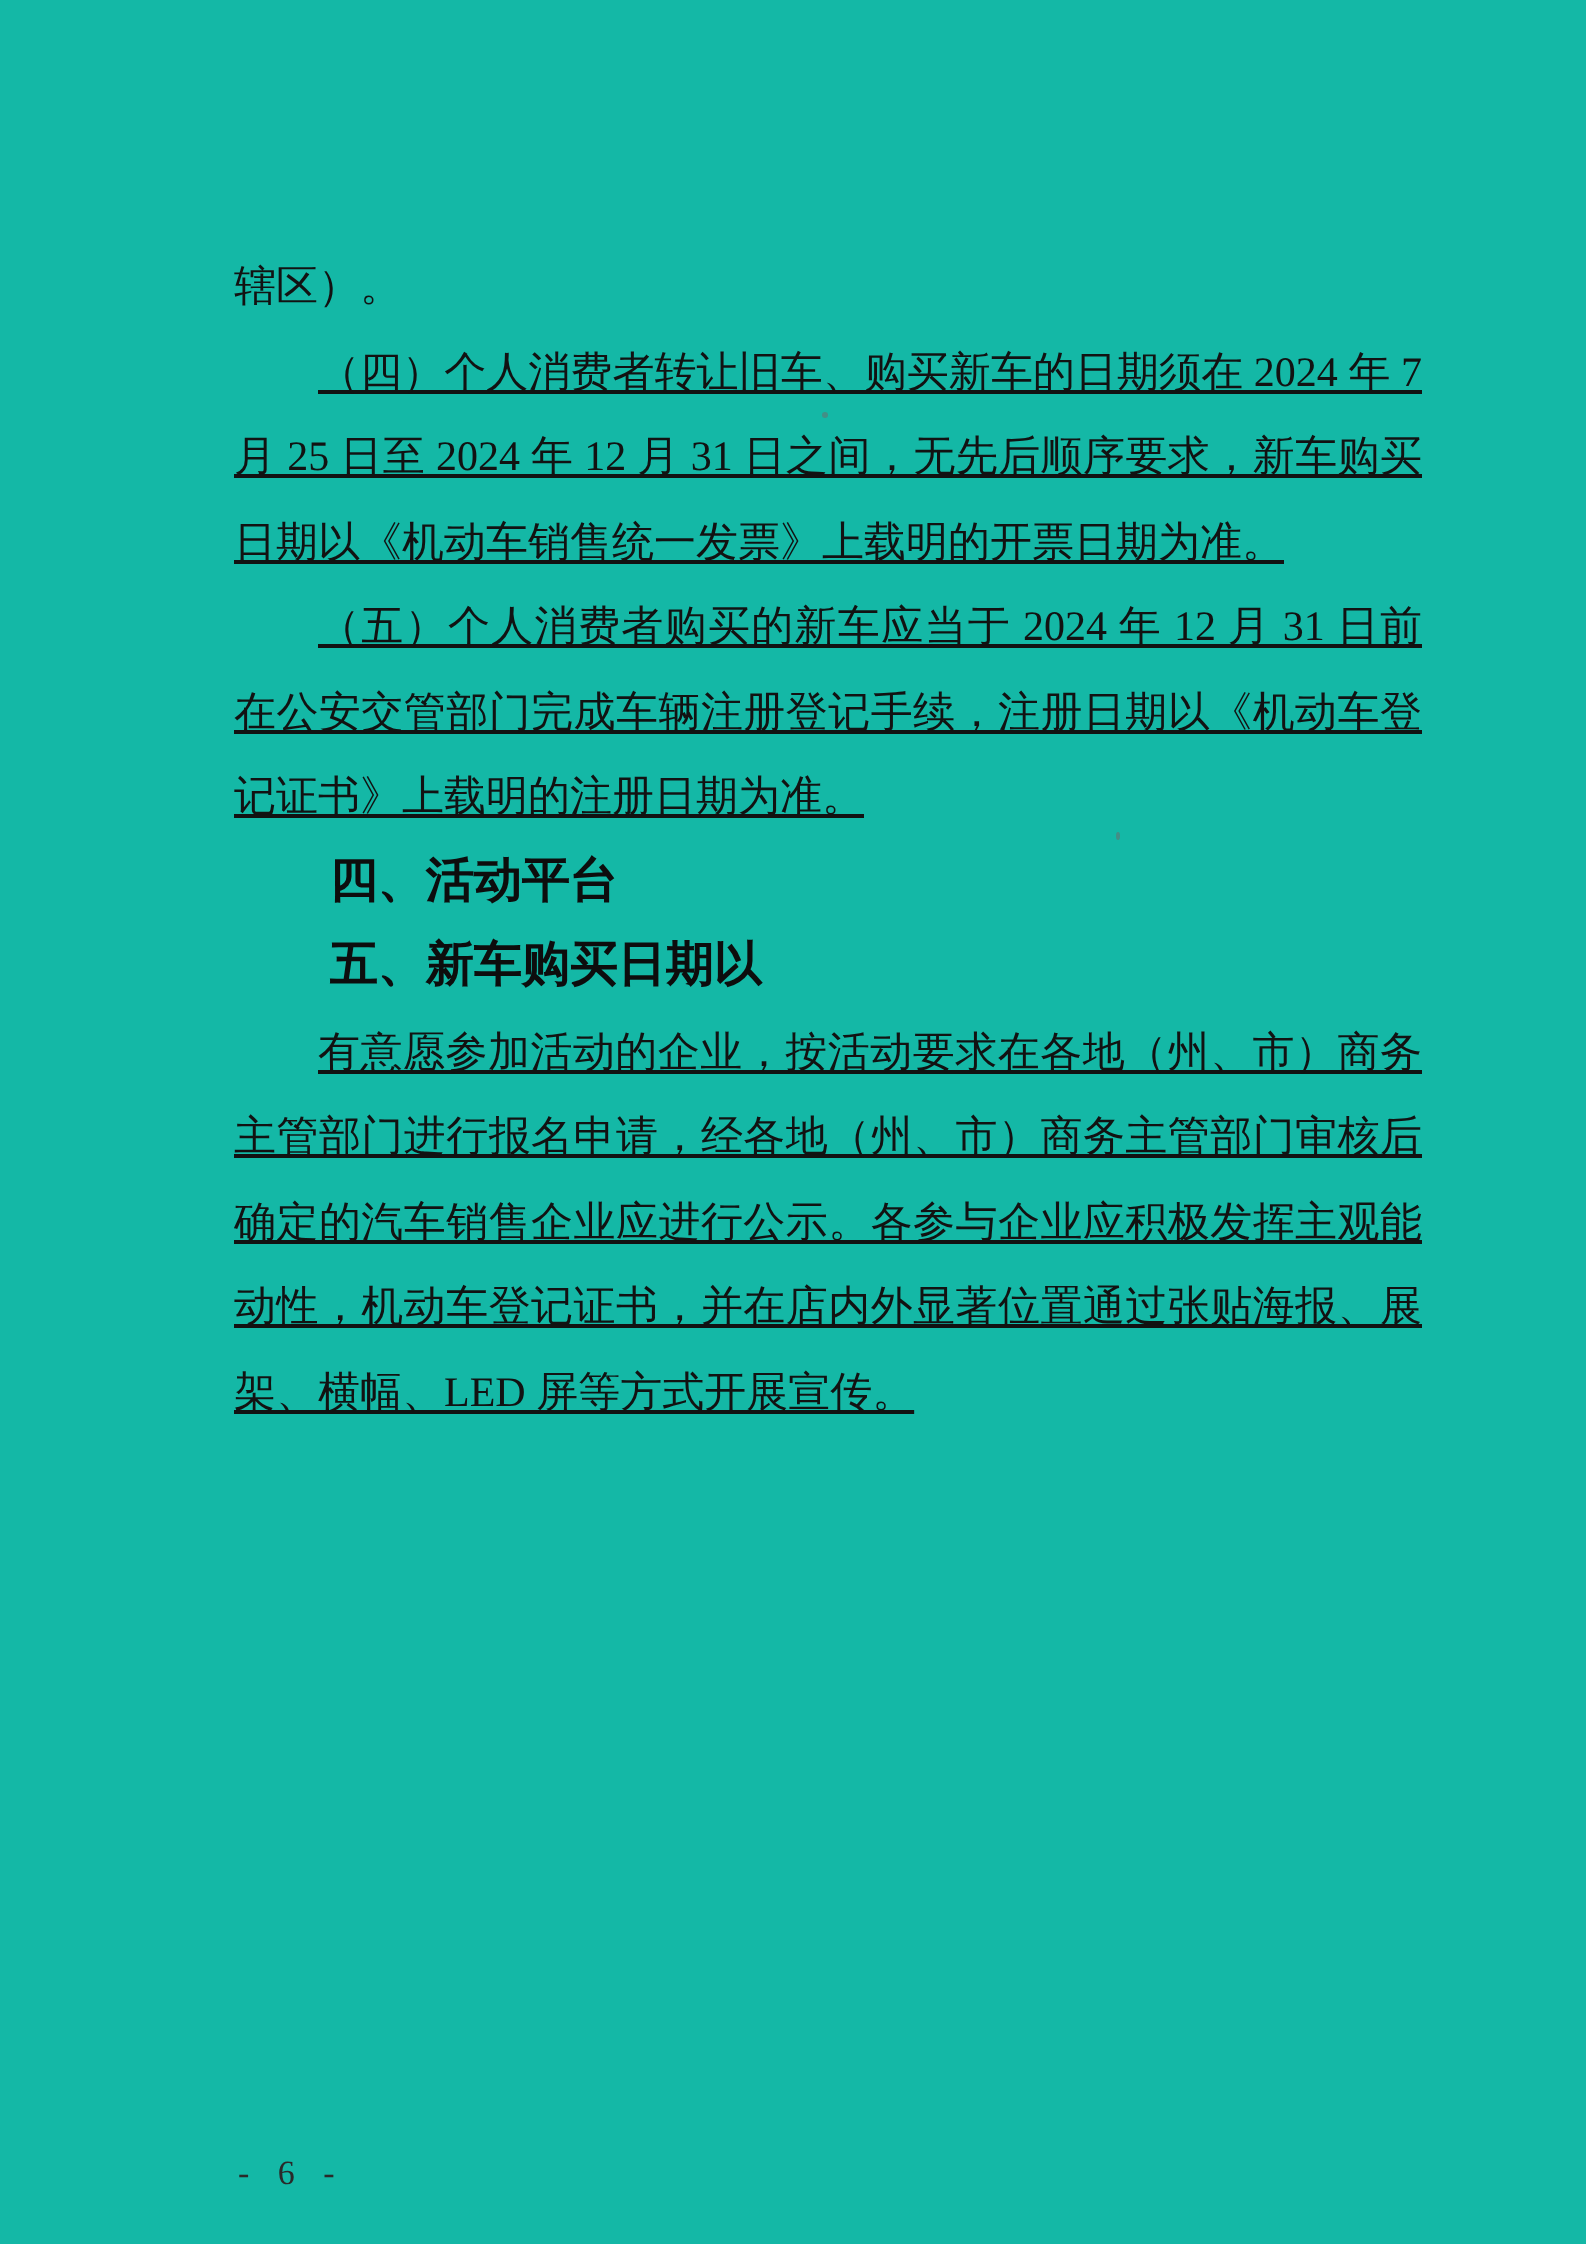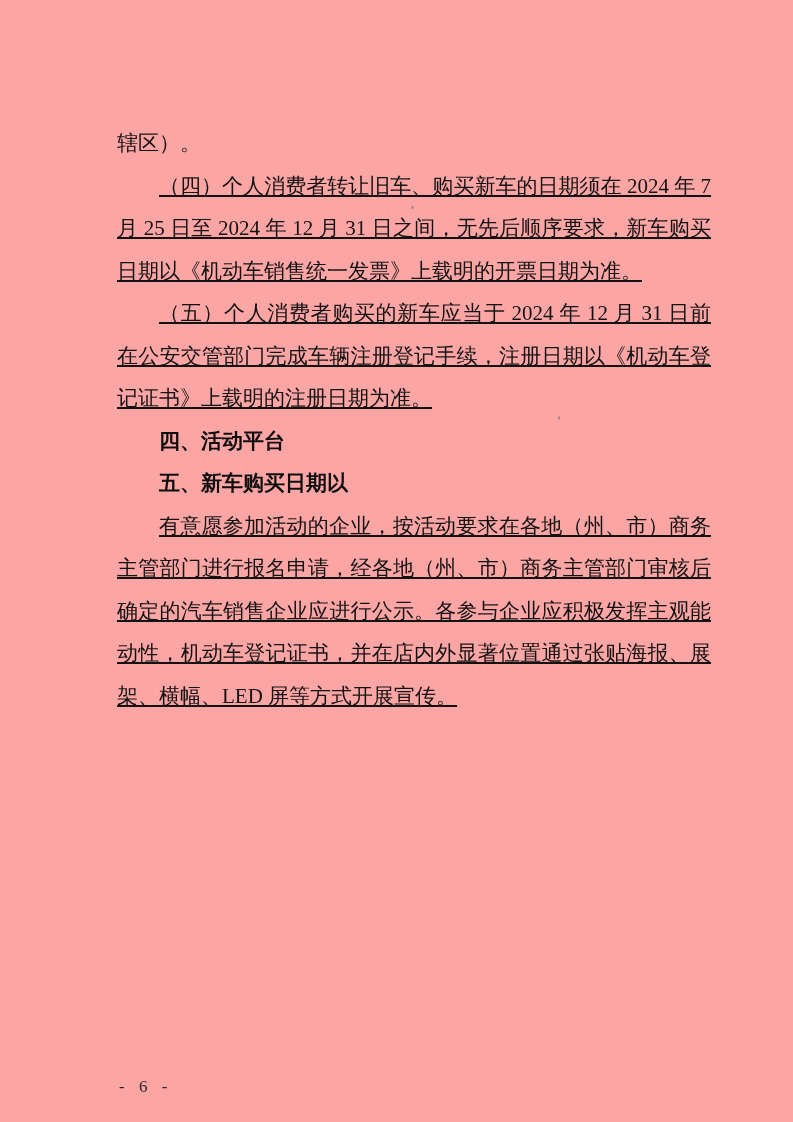--- a/index.html
+++ b/index.html
@@ -4,21 +4,21 @@
 <style>
   html, body {
     margin: 0;
     padding: 0;
     background: #ffffff;
   }
   .page {
     position: relative;
     width: 793px;
     height: 1122px;
-    background: #fca5a5;
+    background: #14b8a6;
     overflow: hidden;
   }
   .body-text {
     position: absolute;
     left: 117px;
     top: 122px;
     width: 594px;
     font-family: "Liberation Serif", "DejaVu Serif", serif;
     font-size: 21px;
     line-height: 42.5px;
@@ -30,21 +30,21 @@
     margin: 0;
     padding: 0;
   }
   .para-indent {
     text-indent: 2em;
     text-decoration: underline;
   }
   .section-heading {
     font-family: "Liberation Sans", "DejaVu Sans", sans-serif;
     font-weight: bold;
-    font-size: 21px;
+    font-size: 24px;
     text-indent: 2em;
     color: #0d0d0d;
   }
   .page-number {
     position: absolute;
     left: 119px;
     top: 1077px;
     font-family: "Liberation Serif", "DejaVu Serif", serif;
     font-size: 17px;
     letter-spacing: 5px;

